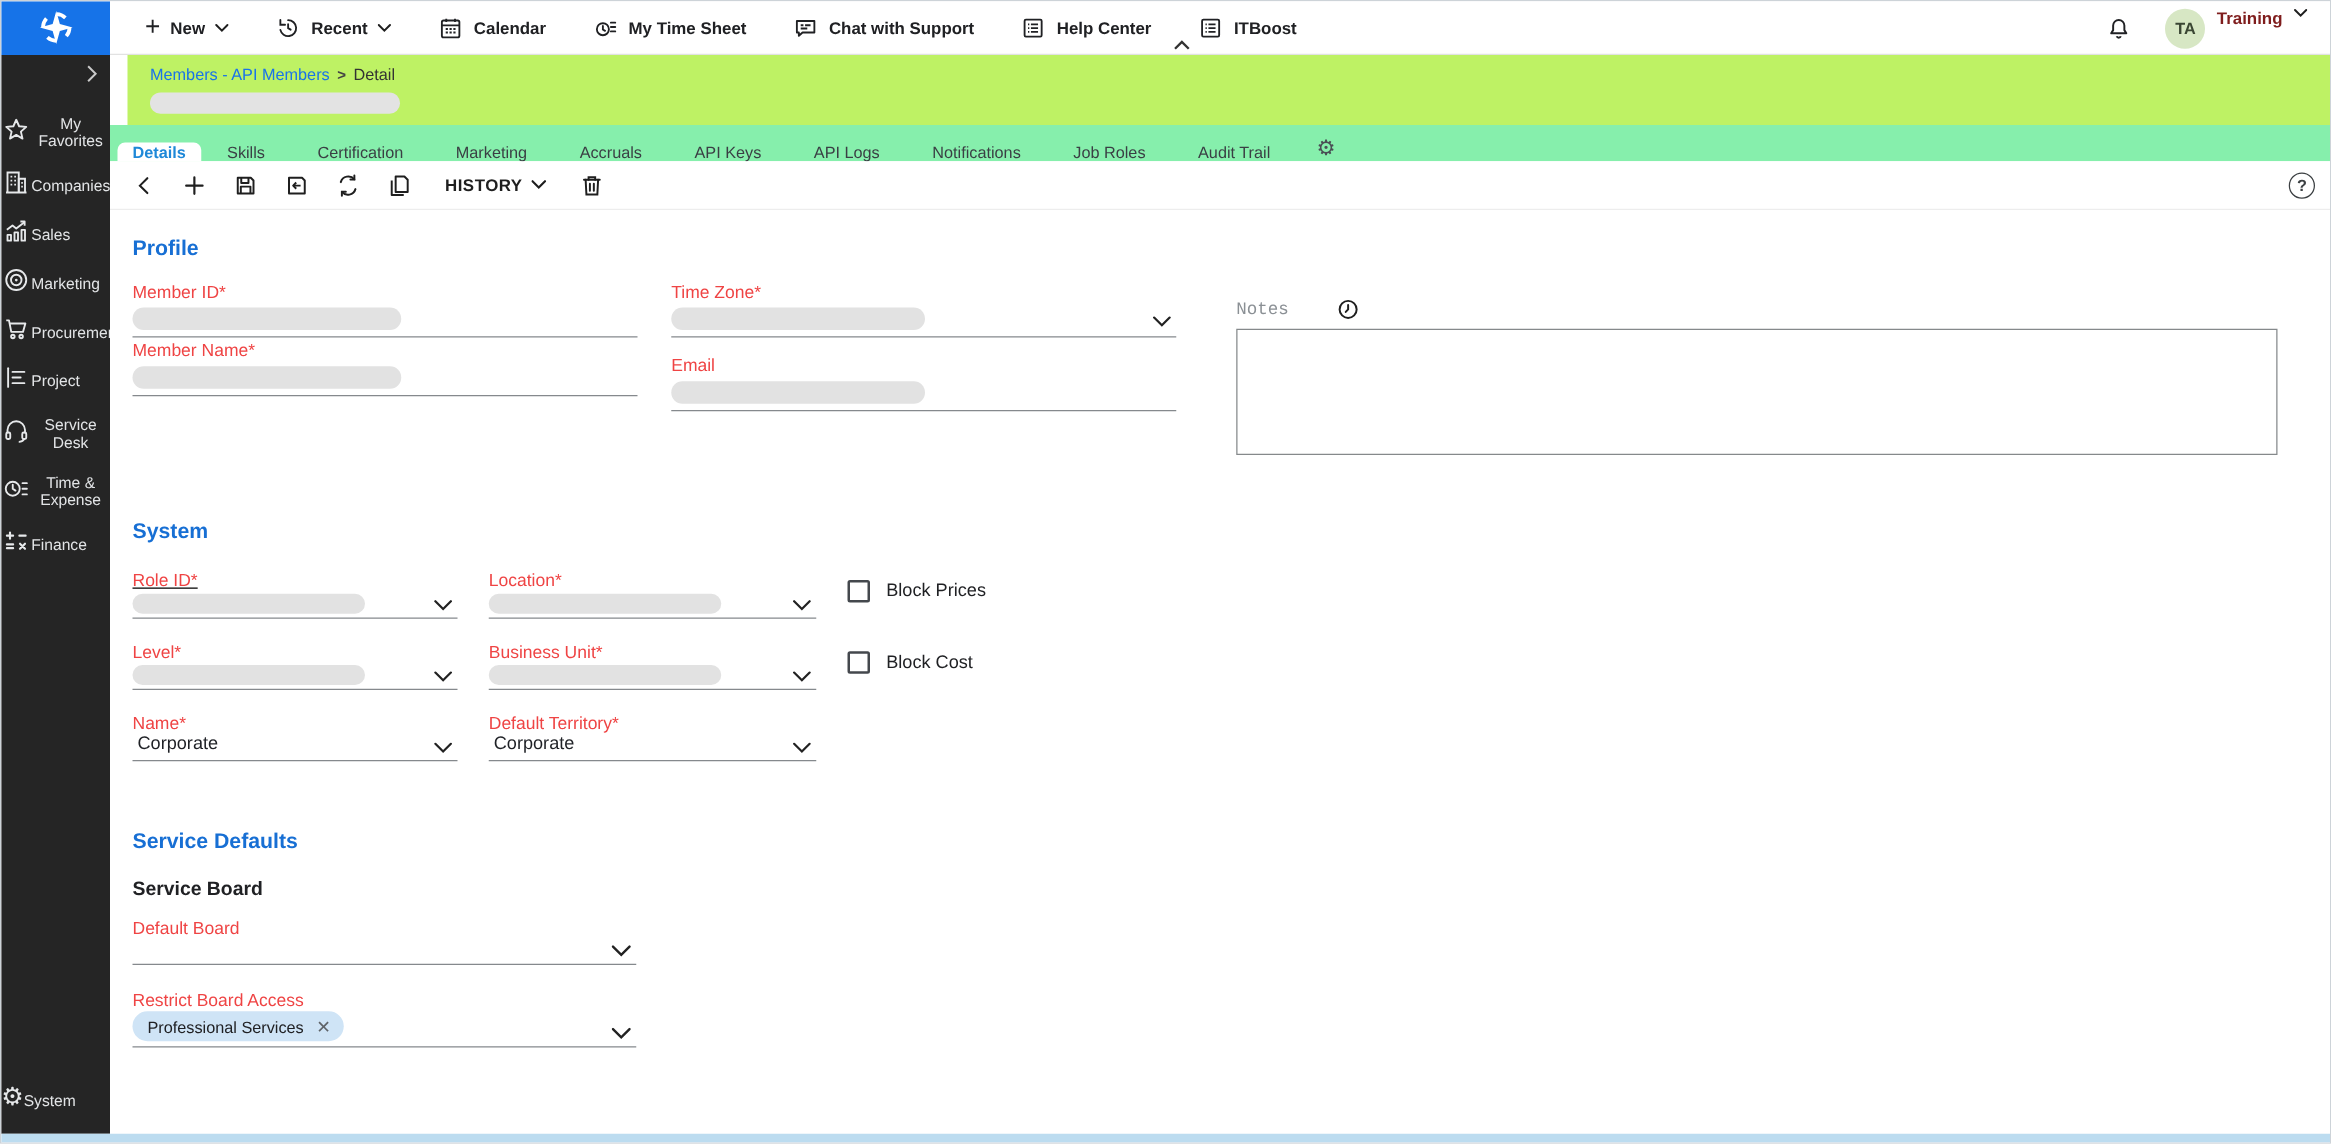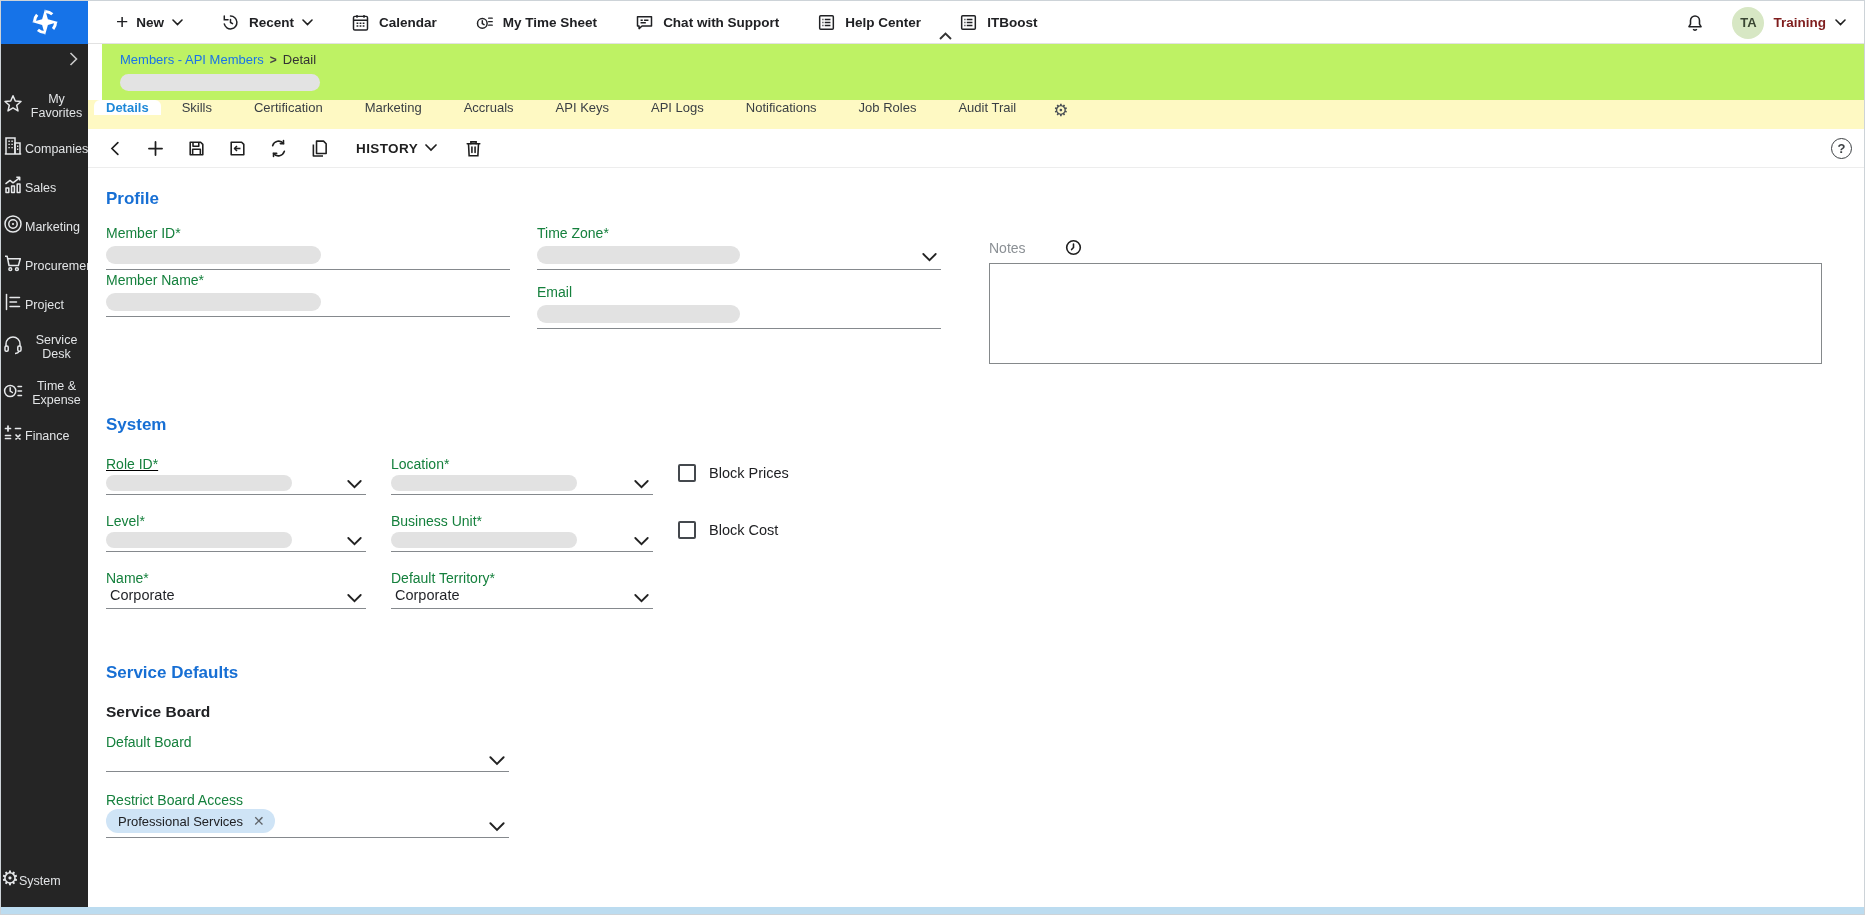--- a/index.html
+++ b/index.html
@@ -10,21 +10,21 @@
   
   .topbar { position:absolute; left:0; top:0; width:100%; height:43px; background:#fff; border-bottom:1px solid #e2e2e2; display:flex; align-items:center; }
   .logo { width:87px; height:43px; background:#1673e8; display:flex; align-items:center; justify-content:center; flex:0 0 87px; }
   .topnav { display:flex; align-items:center; gap:37px; margin-left:28px; }
   .topnav-item { display:flex; align-items:center; gap:8px; font-size:13.5px; font-weight:700; color:#202124; cursor:pointer; white-space:nowrap; }
   .plus-glyph { font-size:21px; font-weight:400; line-height:18px; color:#202124; }
   .tb-icon { display:inline-flex; color:#202124; }
   .caret svg { display:block; }
   .topbar-right { position:absolute; right:18px; top:0; height:43px; display:flex; align-items:center; gap:26px; }
   .bell { display:inline-flex; cursor:pointer; color:#202124; }
-  .user { display:flex; align-items:center; gap:9px; cursor:pointer; }
+  .user { display:flex; align-items:flex-start; gap:9px; cursor:pointer; }
   .avatar { width:32px; height:32px; border-radius:50%; background:#d7e7c4; color:#3a4633; font-size:13px; font-weight:700; display:flex; align-items:center; justify-content:center; }
   .user-name { font-size:13.5px; font-weight:700; color:#7f1d1d; }
   .collapse-caret { position:absolute; left:938px; top:31px; cursor:pointer; color:#333; }
 
   
   .sidebar { position:absolute; left:0; top:43px; width:87px; bottom:7px; background:#252525; display:flex; flex-direction:column; align-items:center; }
   .side-expand { width:100%; height:30px; display:flex; justify-content:flex-end; align-items:center; padding-right:10px; cursor:pointer; color:#c9c9c9; }
   .side-item { width:100%; display:flex; flex-direction:row; align-items:center; margin-top:13px; cursor:pointer; color:#e6e8ea; }
   .side-item:first-of-type { margin-top:2px; }
   .side-item .si-icon { height:26px; display:flex; align-items:center; }
@@ -35,49 +35,49 @@
 
   
   .main { position:absolute; left:87px; top:43px; right:0; bottom:7px; background:#fff; }
   .crumb-band { position:absolute; left:14px; top:0; width:100%; height:56px; background:#bef264; padding:8px 0 0 18px; }
   .breadcrumb { font-size:13px; display:flex; align-items:center; gap:6px; }
   .crumb-link { color:#1a73e8; cursor:pointer; }
   .crumb-sep { color:#444; font-weight:700; font-size:12px; }
   .crumb-current { color:#333; }
   .title-skeleton { width:200px; height:17px; border-radius:9px; background:#e3e3e3; margin-top:7px; }
 
-  .tabstrip { position:absolute; left:0; top:56px; width:100%; height:29px; background:#fef9c3; display:flex; align-items:flex-start; padding-left:6px; }
+  .tabstrip { position:absolute; left:0; top:56px; width:100%; height:29px; background:#86efac; display:flex; align-items:flex-end; padding-left:6px; }
   .tab { display:flex; align-items:center; padding:0 21px; font-size:13px; color:#3a3f44; cursor:pointer; white-space:nowrap; }
   .tab.active { background:#fff; color:#1e88d8; font-weight:700; border-radius:6px 6px 0 0; padding:0 12px; }
   .tab-gear { display:flex; align-items:center; padding:0 16px; font-size:17px; color:#4a4f55; cursor:pointer; }
 
   .toolbar { position:absolute; left:0; top:85px; width:100%; height:39px; background:#fff; border-bottom:1px solid #ededed; display:flex; align-items:center; gap:20px; padding-left:18px; color:#1f1f1f; }
   .tool-btn { display:inline-flex; align-items:center; cursor:pointer; color:#1f1f1f; }
   .history-btn { display:inline-flex; align-items:center; gap:7px; font-size:13.5px; font-weight:700; letter-spacing:.4px; color:#1f1f1f; cursor:pointer; margin:0 6px; }
   .help-btn { position:absolute; right:12px; top:9px; width:21px; height:21px; border:1.7px solid #3c4043; border-radius:50%; display:flex; align-items:center; justify-content:center; font-size:13px; font-weight:700; color:#3c4043; cursor:pointer; }
 
   
   .content { position:absolute; left:0; top:124px; right:0; bottom:0; background:#fff; }
   .sec-h { position:absolute; font-size:17px; font-weight:700; color:#176fd4; }
   .sub-h { position:absolute; font-size:15.5px; font-weight:700; color:#202124; }
 
   .fld { position:absolute; }
-  .fld .lab { font-size:14px; color:#15803d; line-height:17px; }
+  .fld .lab { font-size:14px; color:#ef4444; line-height:17px; }
   .fld .ctrl { border-bottom:1px solid #85898d; display:flex; align-items:flex-end; justify-content:space-between; padding-bottom:5px; cursor:text; }
   .ctrl-p { height:28px; }
   .ctrl-s { height:22px; padding-bottom:3px !important; }
   .pill { background:#e2e2e2; border-radius:9px; }
   .pill-lg { width:215px; height:18px; }
   .pill-md { width:203px; height:18px; }
   .pill-sm { width:186px; height:16px; }
   .chev { display:inline-flex; margin:0 4px 2px 0; color:#222; }
   .val { font-size:14.5px; color:#1f2126; padding:0 0 2px 4px; }
 
   .notes-row { position:absolute; left:901px; top:70px; display:flex; align-items:center; gap:38px; }
-  .notes-lab { font-size:14px; color:#8b9095; }
+  .notes-lab { font-size:14px; color:#8b9095;font-family:Liberation Mono, monospace; }
   .clock-icon { display:inline-flex; color:#1f1f1f; }
   .notes-box { position:absolute; left:901px; top:95px; width:833px; height:101px; border:1px solid #85898b; background:#fff; resize:none; font-family:"Liberation Sans",sans-serif; font-size:14px; padding:8px; }
 
   .cbx-row { position:absolute; display:flex; align-items:center; gap:13px; cursor:pointer; }
   .cbx { width:18px; height:18px; border:2px solid #44484d; border-radius:2px; background:#fff; flex:0 0 18px; }
   .cbx-lab { font-size:14.5px; color:#202124; }
 
   .chip { display:inline-flex; align-items:center; gap:10px; height:24px; background:#cfe4f6; border-radius:12px; padding:0 10px 0 12px; font-size:13px; color:#202124; margin-bottom:1px; }
   .chip-x { font-size:14px; color:#5f6368; cursor:pointer; line-height:14px; }
 

